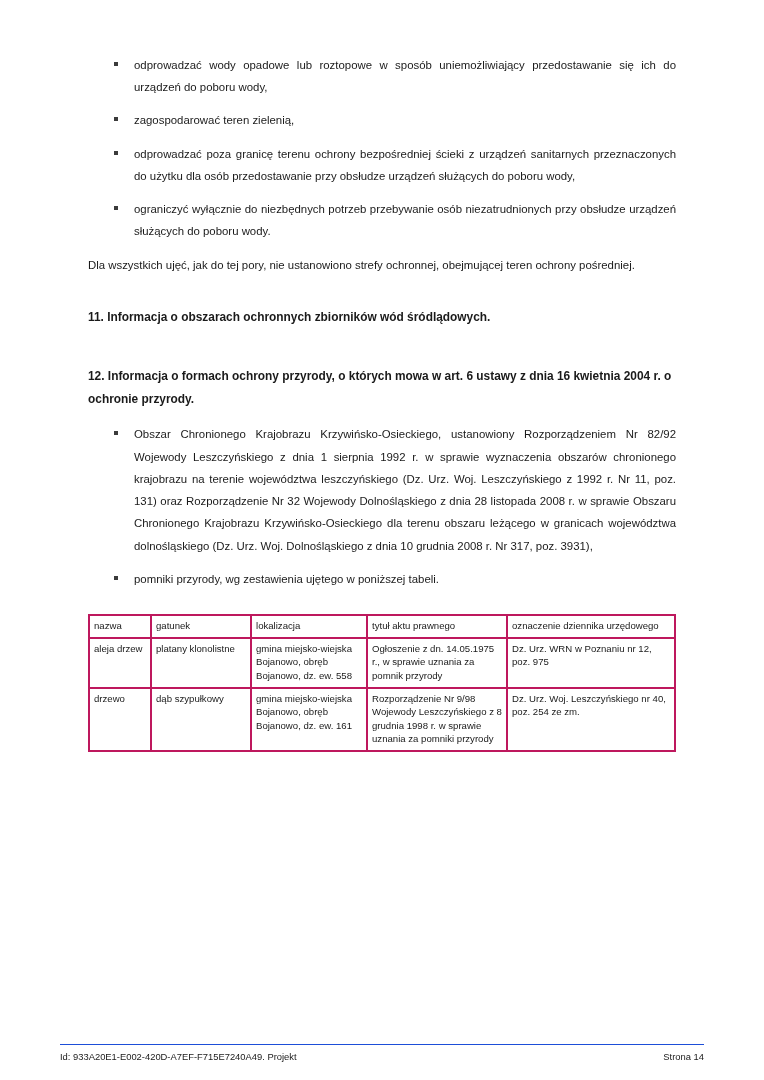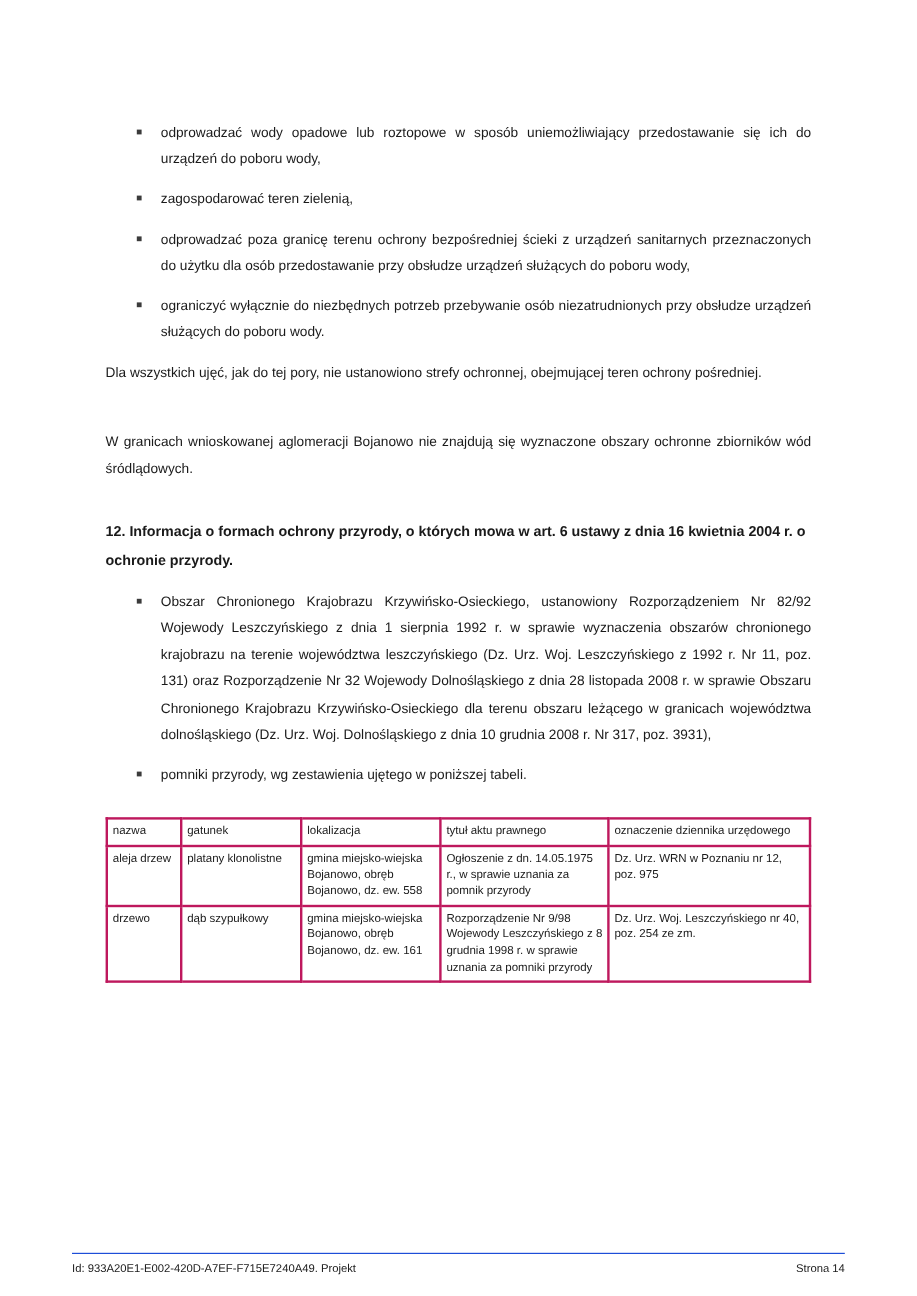--- a/index.html
+++ b/index.html
@@ -14,21 +14,21 @@
     color: #1a1a1a;
     position: relative;
     overflow: hidden;
   }
   .page {
     position: absolute;
     left: 0; top: 0;
     width: 764px;
     height: 1080px;
     box-sizing: border-box;
-    padding: 100px 88px 0 88px;
+    padding: 54px 88px 0 88px;
   }
   
   ul.bullets {
     list-style: none;
     margin: 0;
     padding: 0;
   }
   ul.bullets > li {
     position: relative;
     padding-left: 46px;
@@ -109,22 +109,22 @@
     <li>odprowadzać wody opadowe lub roztopowe w sposób uniemożliwiający przedostawanie się ich do urządzeń do poboru wody,</li>
     <li>zagospodarować teren zielenią,</li>
     <li>odprowadzać poza granicę terenu ochrony bezpośredniej ścieki z urządzeń sanitarnych przeznaczonych do użytku dla osób przedostawanie przy obsłudze urządzeń służących do poboru wody,</li>
     <li>ograniczyć wyłącznie do niezbędnych potrzeb przebywanie osób niezatrudnionych przy obsłudze urządzeń służących do poboru wody.</li>
   </ul>
 
   <p class="body">Dla wszystkich  ujęć, jak do tej pory, nie ustanowiono strefy ochronnej, obejmującej teren ochrony pośredniej.</p>
 
   <div class="sp-30"></div>
 
+  <h2 class="heading">11. Informacja o obszarach ochronnych zbiorników wód śródlądowych.</h2>
   <div class="sp-6"></div>
-  <p class="body">W granicach wnioskowanej aglomeracji Bojanowo nie znajdują się wyznaczone obszary ochronne zbiorników wód śródlądowych.</p>
 
   <div class="sp-30"></div>
 
   <h2 class="heading">12. Informacja o formach ochrony przyrody, o których mowa w art. 6 ustawy z dnia 16 kwietnia 2004 r. o ochronie przyrody.</h2>
   <div class="sp-6"></div>
 
   <div class="sp-6"></div>
 
   <ul class="bullets">
     <li>Obszar Chronionego Krajobrazu Krzywińsko-Osieckiego, ustanowiony Rozporządzeniem Nr 82/92 Wojewody Leszczyńskiego z dnia 1 sierpnia 1992 r. w sprawie wyznaczenia obszarów chronionego krajobrazu na terenie województwa leszczyńskiego (Dz. Urz. Woj. Leszczyńskiego z 1992 r. Nr 11, poz. 131) oraz Rozporządzenie Nr 32 Wojewody Dolnośląskiego z dnia 28 listopada 2008 r. w sprawie Obszaru Chronionego Krajobrazu Krzywińsko-Osieckiego dla terenu obszaru leżącego w granicach województwa dolnośląskiego (Dz. Urz. Woj. Dolnośląskiego z dnia 10 grudnia 2008 r. Nr 317, poz. 3931),</li>

